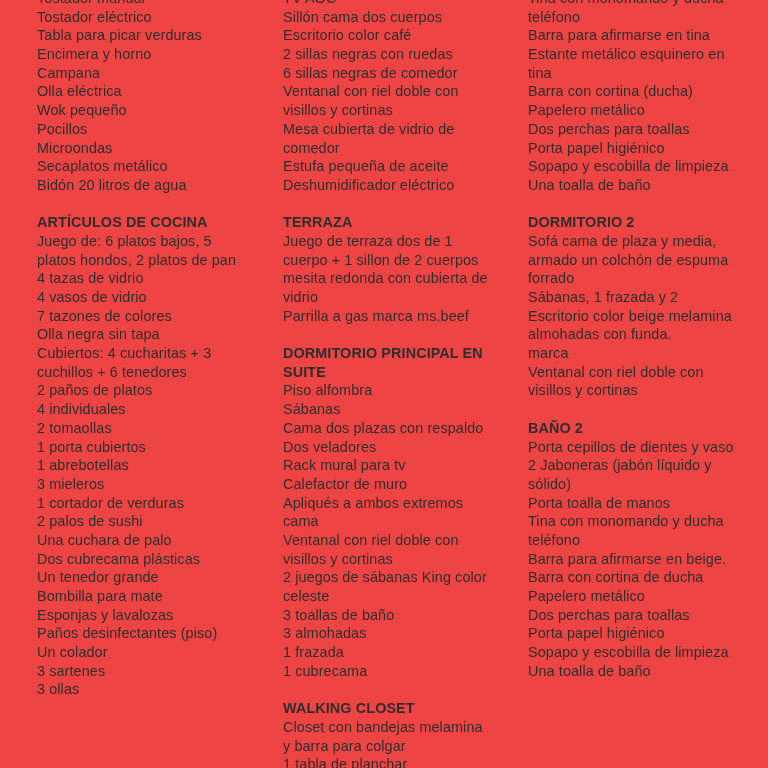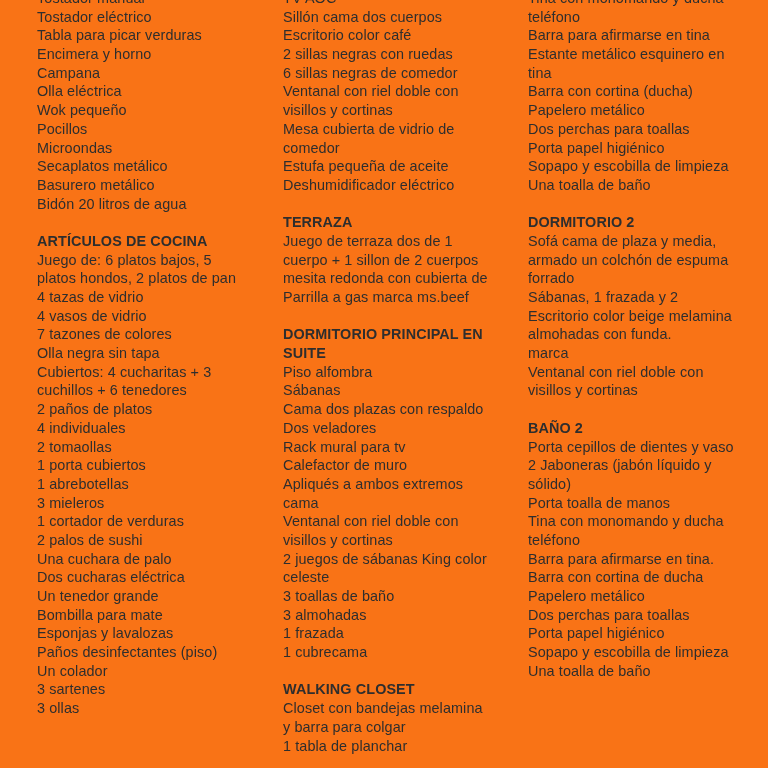--- a/index.html
+++ b/index.html
@@ -5,21 +5,21 @@
   html, body {
     margin: 0;
     padding: 0;
     background: #ffffff;
   }
   .page {
     position: relative;
     width: 768px;
     height: 768px;
     overflow: hidden;
-    background: #f97316;
+    background: #ef4444;
     font-family: "Liberation Sans", "DejaVu Sans", sans-serif;
     color: #2e2e2e;
   }
   .column {
     position: absolute;
     top: -11px;
   }
   #column-1 { left: 37px;  width: 244px; }
   #column-2 { left: 283px; width: 244px; }
   #column-3 { left: 528px; width: 240px; }
@@ -45,42 +45,41 @@
       <div class="line item">Tostador manual</div>
       <div class="line item">Tostador eléctrico</div>
       <div class="line item">Tabla para picar verduras</div>
       <div class="line item">Encimera y horno</div>
       <div class="line item">Campana</div>
       <div class="line item">Olla eléctrica</div>
       <div class="line item">Wok pequeño</div>
       <div class="line item">Pocillos</div>
       <div class="line item">Microondas</div>
       <div class="line item">Secaplatos metálico</div>
-      <div class="line item">Basurero metálico</div>
       <div class="line item">Bidón 20 litros de agua</div>
       <div class="line blank"></div>
       <div class="line heading">ARTÍCULOS DE COCINA</div>
       <div class="line item">Juego de: 6 platos bajos, 5</div>
       <div class="line item">platos hondos, 2 platos de pan</div>
       <div class="line item">4 tazas de vidrio</div>
       <div class="line item">4 vasos de vidrio</div>
       <div class="line item">7 tazones de colores</div>
       <div class="line item">Olla negra sin tapa</div>
       <div class="line item">Cubiertos: 4 cucharitas + 3</div>
       <div class="line item">cuchillos + 6 tenedores</div>
       <div class="line item">2 paños de platos</div>
       <div class="line item">4 individuales</div>
       <div class="line item">2 tomaollas</div>
       <div class="line item">1 porta cubiertos</div>
       <div class="line item">1 abrebotellas</div>
       <div class="line item">3 mieleros</div>
       <div class="line item">1 cortador de verduras</div>
       <div class="line item">2 palos de sushi</div>
       <div class="line item">Una cuchara de palo</div>
-      <div class="line item">Dos cucharas eléctrica</div>
+      <div class="line item">Dos cubrecama plásticas</div>
       <div class="line item">Un tenedor grande</div>
       <div class="line item">Bombilla para mate</div>
       <div class="line item">Esponjas y lavalozas</div>
       <div class="line item">Paños desinfectantes (piso)</div>
       <div class="line item">Un colador</div>
       <div class="line item">3 sartenes</div>
       <div class="line item">3 ollas</div>
     </div>
   <div class="column" id="column-2">
       <div class="line item">TV AOC</div>
@@ -92,20 +91,21 @@
       <div class="line item">visillos y cortinas</div>
       <div class="line item">Mesa cubierta de vidrio de</div>
       <div class="line item">comedor</div>
       <div class="line item">Estufa pequeña de aceite</div>
       <div class="line item">Deshumidificador eléctrico</div>
       <div class="line blank"></div>
       <div class="line heading">TERRAZA</div>
       <div class="line item">Juego de terraza dos de 1</div>
       <div class="line item">cuerpo + 1 sillon de 2 cuerpos</div>
       <div class="line item">mesita redonda con cubierta de</div>
+      <div class="line item">vidrio</div>
       <div class="line item">Parrilla a gas marca ms.beef</div>
       <div class="line blank"></div>
       <div class="line heading">DORMITORIO PRINCIPAL EN</div>
       <div class="line heading">SUITE</div>
       <div class="line item">Piso alfombra</div>
       <div class="line item">Sábanas</div>
       <div class="line item">Cama dos plazas con respaldo</div>
       <div class="line item">Dos veladores</div>
       <div class="line item">Rack mural para tv</div>
       <div class="line item">Calefactor de muro</div>
@@ -149,21 +149,21 @@
       <div class="line item">Ventanal con riel doble con</div>
       <div class="line item">visillos y cortinas</div>
       <div class="line blank"></div>
       <div class="line heading">BAÑO 2</div>
       <div class="line item">Porta cepillos de dientes y vaso</div>
       <div class="line item">2 Jaboneras (jabón líquido y</div>
       <div class="line item">sólido)</div>
       <div class="line item">Porta toalla de manos</div>
       <div class="line item">Tina con monomando y ducha</div>
       <div class="line item">teléfono</div>
-      <div class="line item">Barra para afirmarse en tina.</div>
+      <div class="line item">Barra para afirmarse en beige.</div>
       <div class="line item">Barra con cortina de ducha</div>
       <div class="line item">Papelero metálico</div>
       <div class="line item">Dos perchas para toallas</div>
       <div class="line item">Porta papel higiénico</div>
       <div class="line item">Sopapo y escobilla de limpieza</div>
       <div class="line item">Una toalla de baño</div>
     </div>
 </div>
 
 </body></html>

